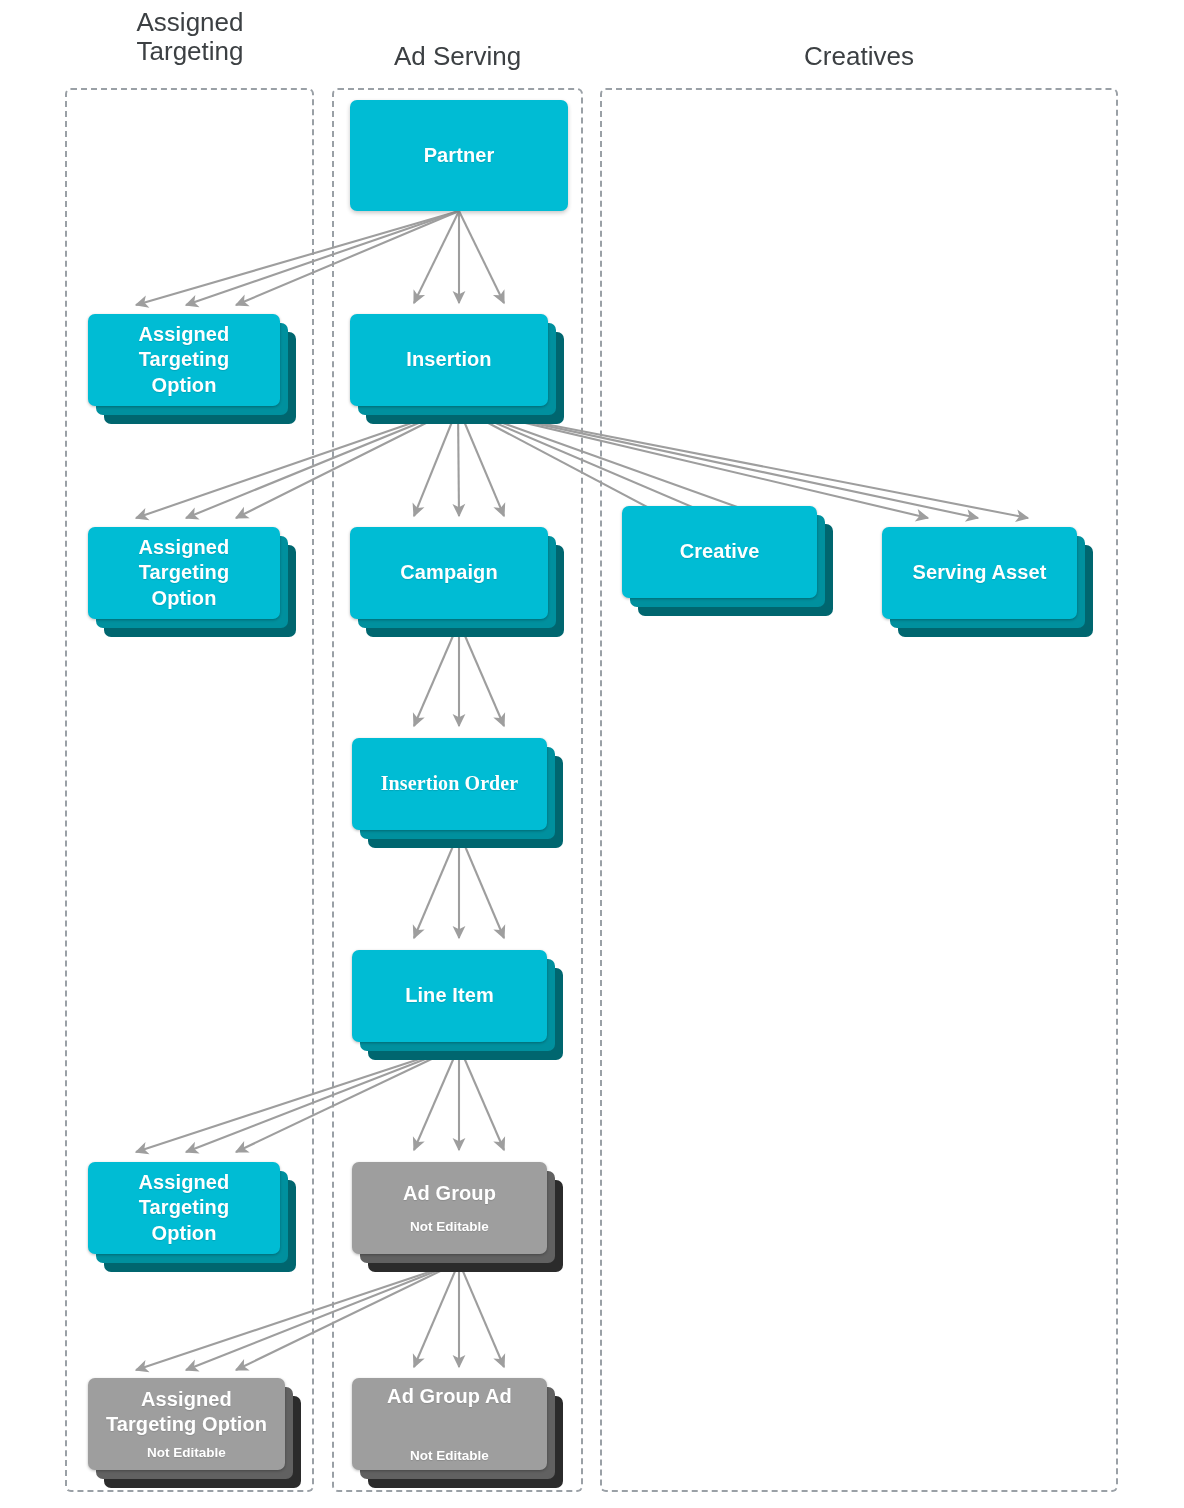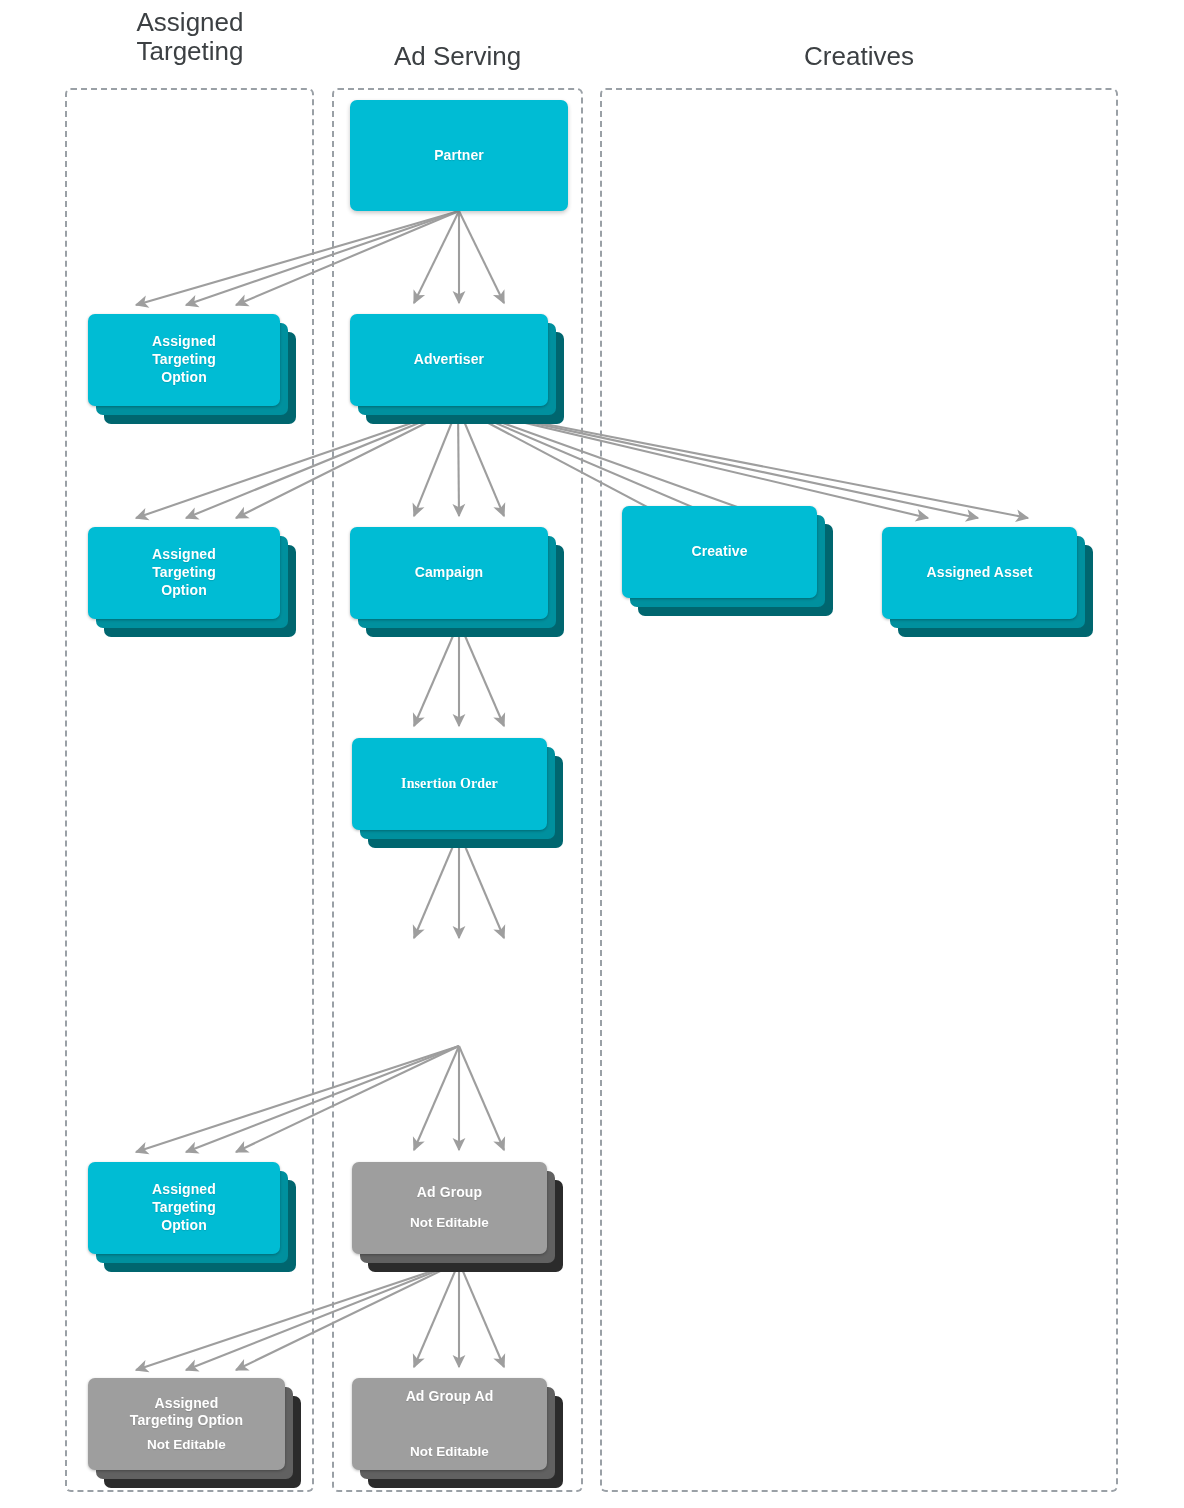--- a/index.html
+++ b/index.html
@@ -59,21 +59,21 @@
     display: flex;
     flex-direction: column;
     align-items: center;
     justify-content: center;
     color: #ffffff;
     text-align: center;
     box-shadow: 0 1px 3px rgba(0,0,0,0.28);
   }
   .node .title {
     font-weight: bold;
-    font-size: 14px;
+    font-size: 20px;
     line-height: 1.28;
     letter-spacing: 0.1px;
     text-shadow: 0 1px 1px rgba(0,0,0,0.12);
   }
   .node .sub {
     font-weight: bold;
     font-size: 13.5px;
     line-height: 1.2;
     margin-top: 13px;
     text-shadow: 0 1px 1px rgba(0,0,0,0.12);
@@ -187,21 +187,21 @@
     <div class="layer l2" style="left:8px; top:9px; width:192px; height:92px; background:#00909e;"></div>
     <div class="face" style="width:192px; height:92px; background:#00bcd4;">
       <div class="title" style="max-width:150px;">Assigned<br>Targeting<br>Option</div>
     </div>
   </div>
 
   <div class="node" style="left:350px; top:314px; width:218px; height:110px;">
     <div class="layer l3" style="left:16px; top:18px; width:198px; height:92px; background:#00666f;"></div>
     <div class="layer l2" style="left:8px; top:9px; width:198px; height:92px; background:#00909e;"></div>
     <div class="face" style="width:198px; height:92px; background:#00bcd4;">
-      <div class="title">Advertiser</div>
+      <div class="title">Insertion</div>
     </div>
   </div>
 
   <div class="node" style="left:88px; top:527px; width:212px; height:110px;">
     <div class="layer l3" style="left:16px; top:18px; width:192px; height:92px; background:#00666f;"></div>
     <div class="layer l2" style="left:8px; top:9px; width:192px; height:92px; background:#00909e;"></div>
     <div class="face" style="width:192px; height:92px; background:#00bcd4;">
       <div class="title" style="max-width:150px;">Assigned<br>Targeting<br>Option</div>
     </div>
   </div>
@@ -219,32 +219,39 @@
     <div class="layer l2" style="left:8px; top:9px; width:195px; height:92px; background:#00909e;"></div>
     <div class="face" style="width:195px; height:92px; background:#00bcd4;">
       <div class="title">Creative</div>
     </div>
   </div>
 
   <div class="node" style="left:882px; top:527px; width:215px; height:110px;">
     <div class="layer l3" style="left:16px; top:18px; width:195px; height:92px; background:#00666f;"></div>
     <div class="layer l2" style="left:8px; top:9px; width:195px; height:92px; background:#00909e;"></div>
     <div class="face" style="width:195px; height:92px; background:#00bcd4;">
-      <div class="title">Assigned Asset</div>
+      <div class="title">Serving Asset</div>
     </div>
   </div>
 
   <div class="node" style="left:352px; top:738px; width:215px; height:110px;">
     <div class="layer l3" style="left:16px; top:18px; width:195px; height:92px; background:#00666f;"></div>
     <div class="layer l2" style="left:8px; top:9px; width:195px; height:92px; background:#00909e;"></div>
     <div class="face" style="width:195px; height:92px; background:#00bcd4;font-family:Liberation Serif, serif;">
       <div class="title">Insertion Order</div>
     </div>
   </div>
 
+  <div class="node" style="left:352px; top:950px; width:215px; height:110px;">
+    <div class="layer l3" style="left:16px; top:18px; width:195px; height:92px; background:#00666f;"></div>
+    <div class="layer l2" style="left:8px; top:9px; width:195px; height:92px; background:#00909e;"></div>
+    <div class="face" style="width:195px; height:92px; background:#00bcd4;">
+      <div class="title">Line Item</div>
+    </div>
+  </div>
 
   <div class="node" style="left:88px; top:1162px; width:212px; height:110px;">
     <div class="layer l3" style="left:16px; top:18px; width:192px; height:92px; background:#00666f;"></div>
     <div class="layer l2" style="left:8px; top:9px; width:192px; height:92px; background:#00909e;"></div>
     <div class="face" style="width:192px; height:92px; background:#00bcd4;">
       <div class="title" style="max-width:150px;">Assigned<br>Targeting<br>Option</div>
     </div>
   </div>
 
   <div class="node" style="left:352px; top:1162px; width:215px; height:110px;padding-left:37px;">

